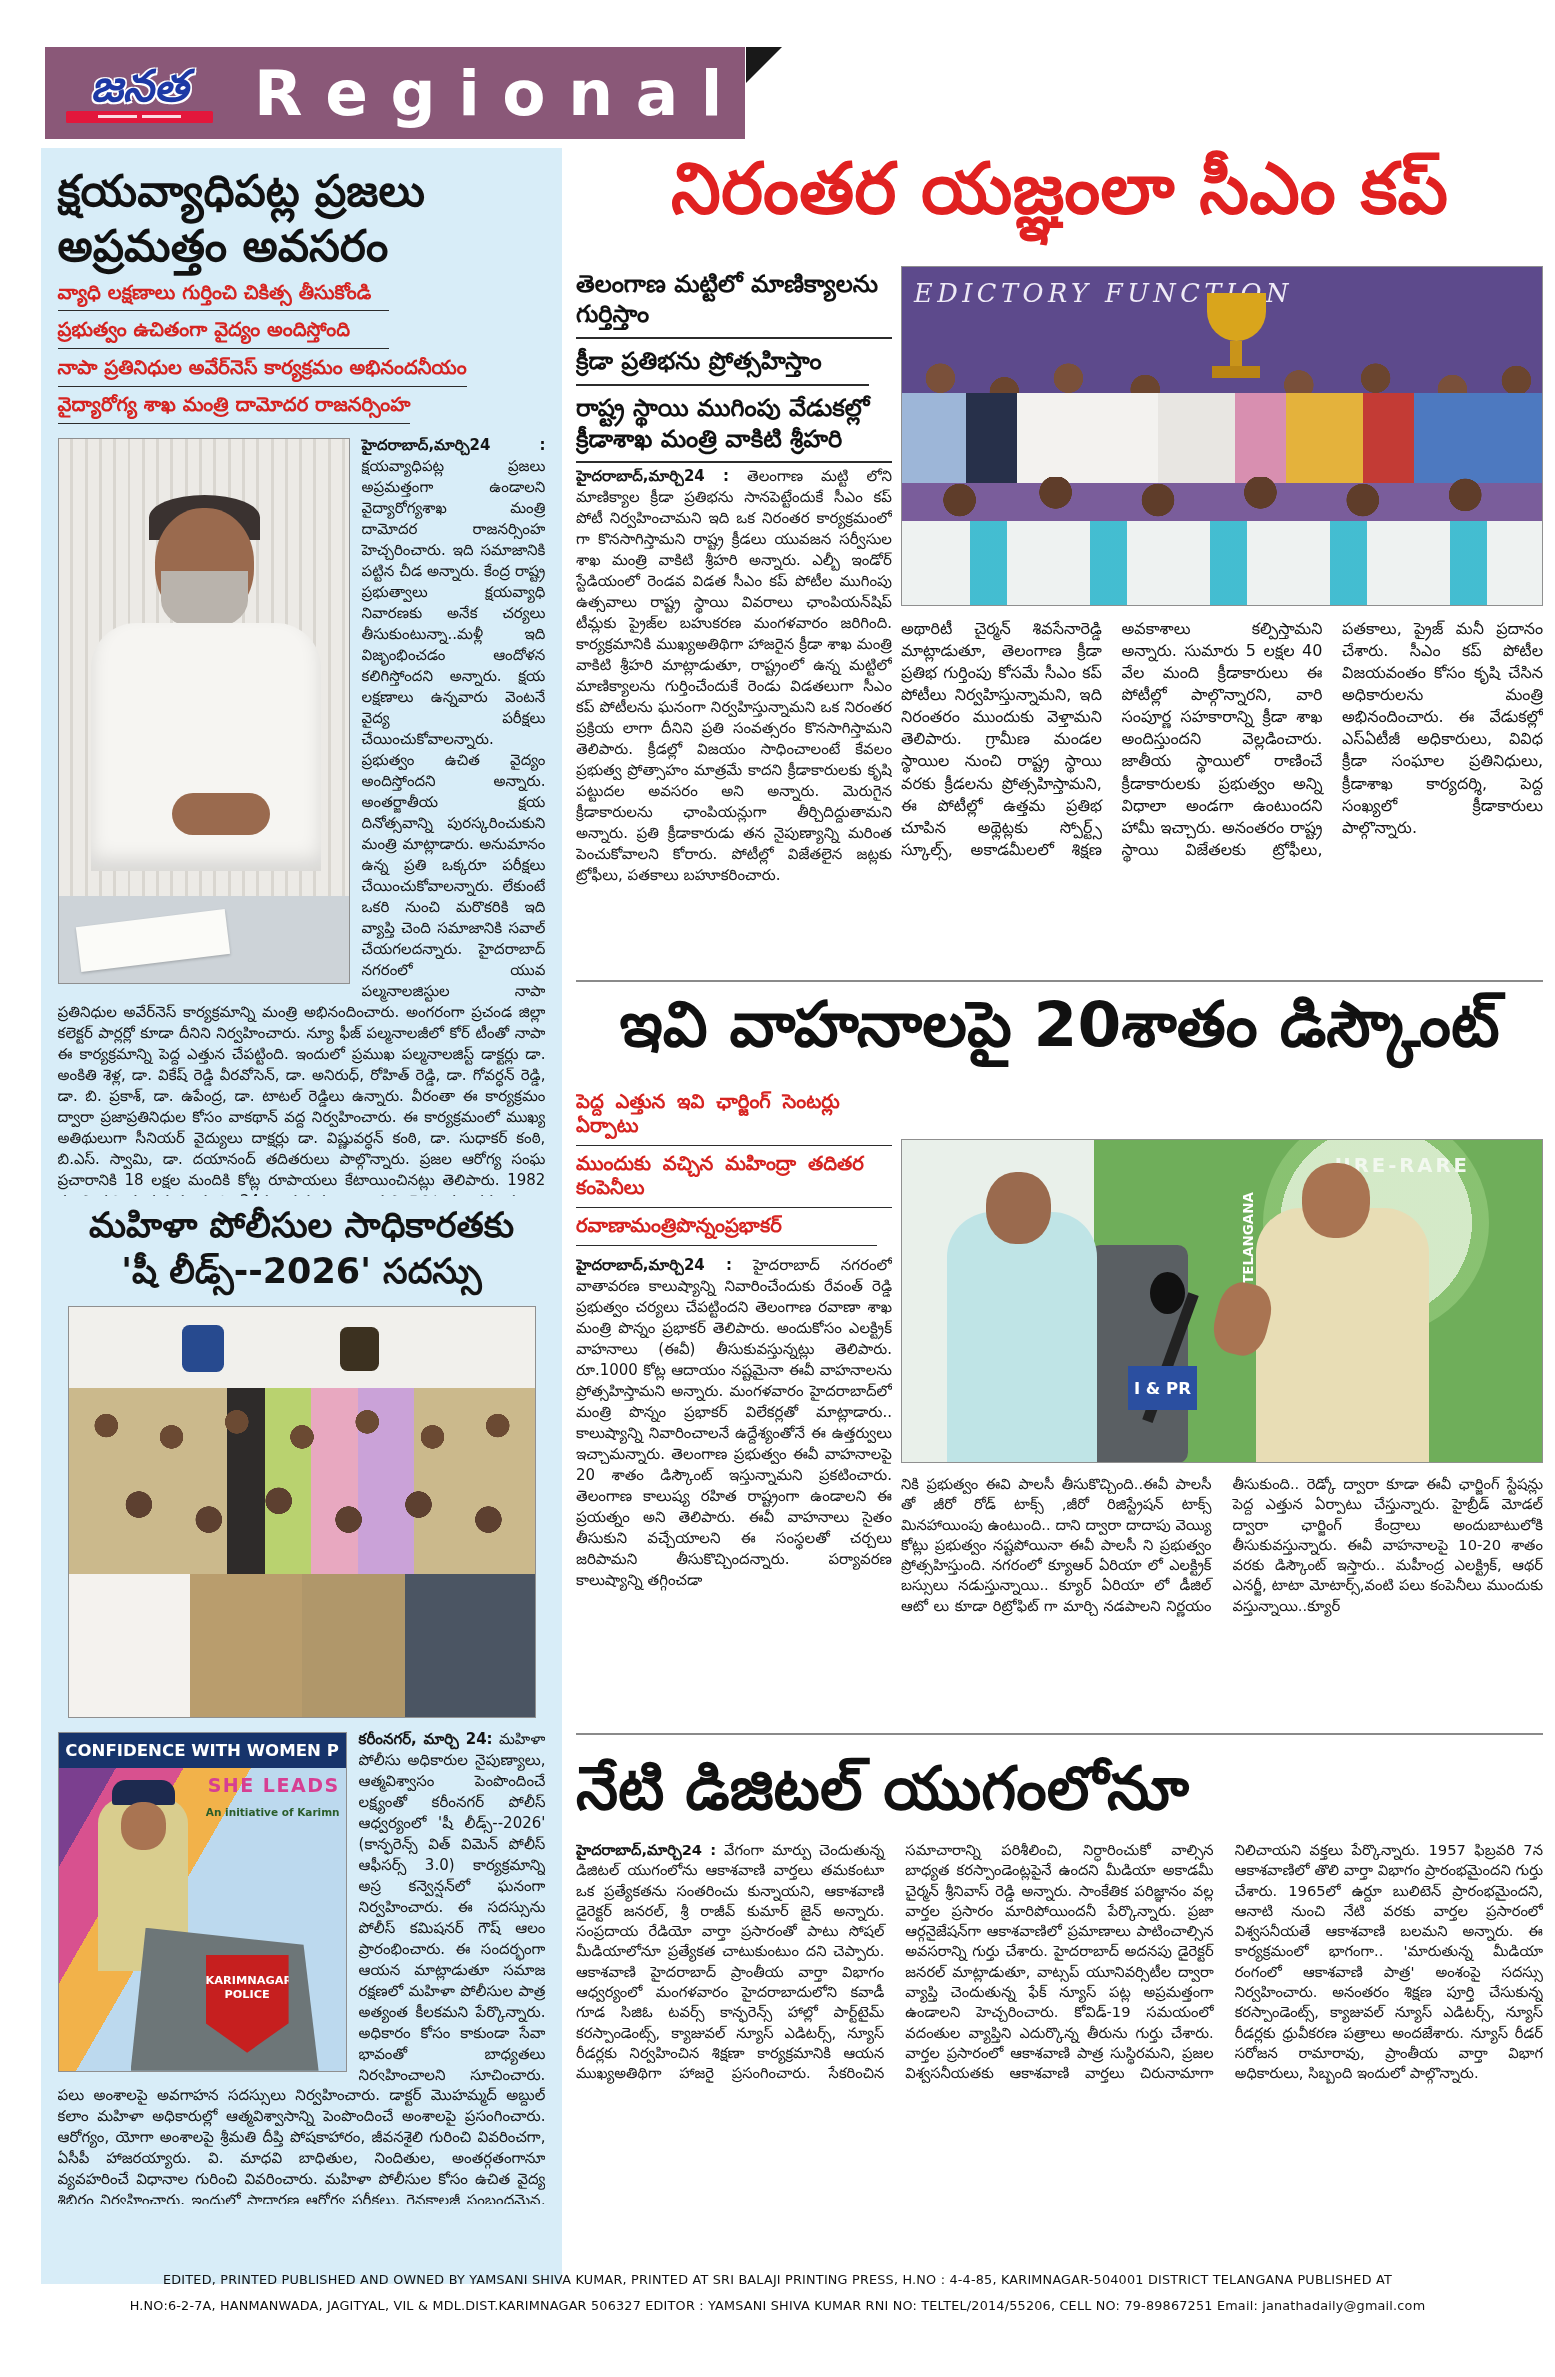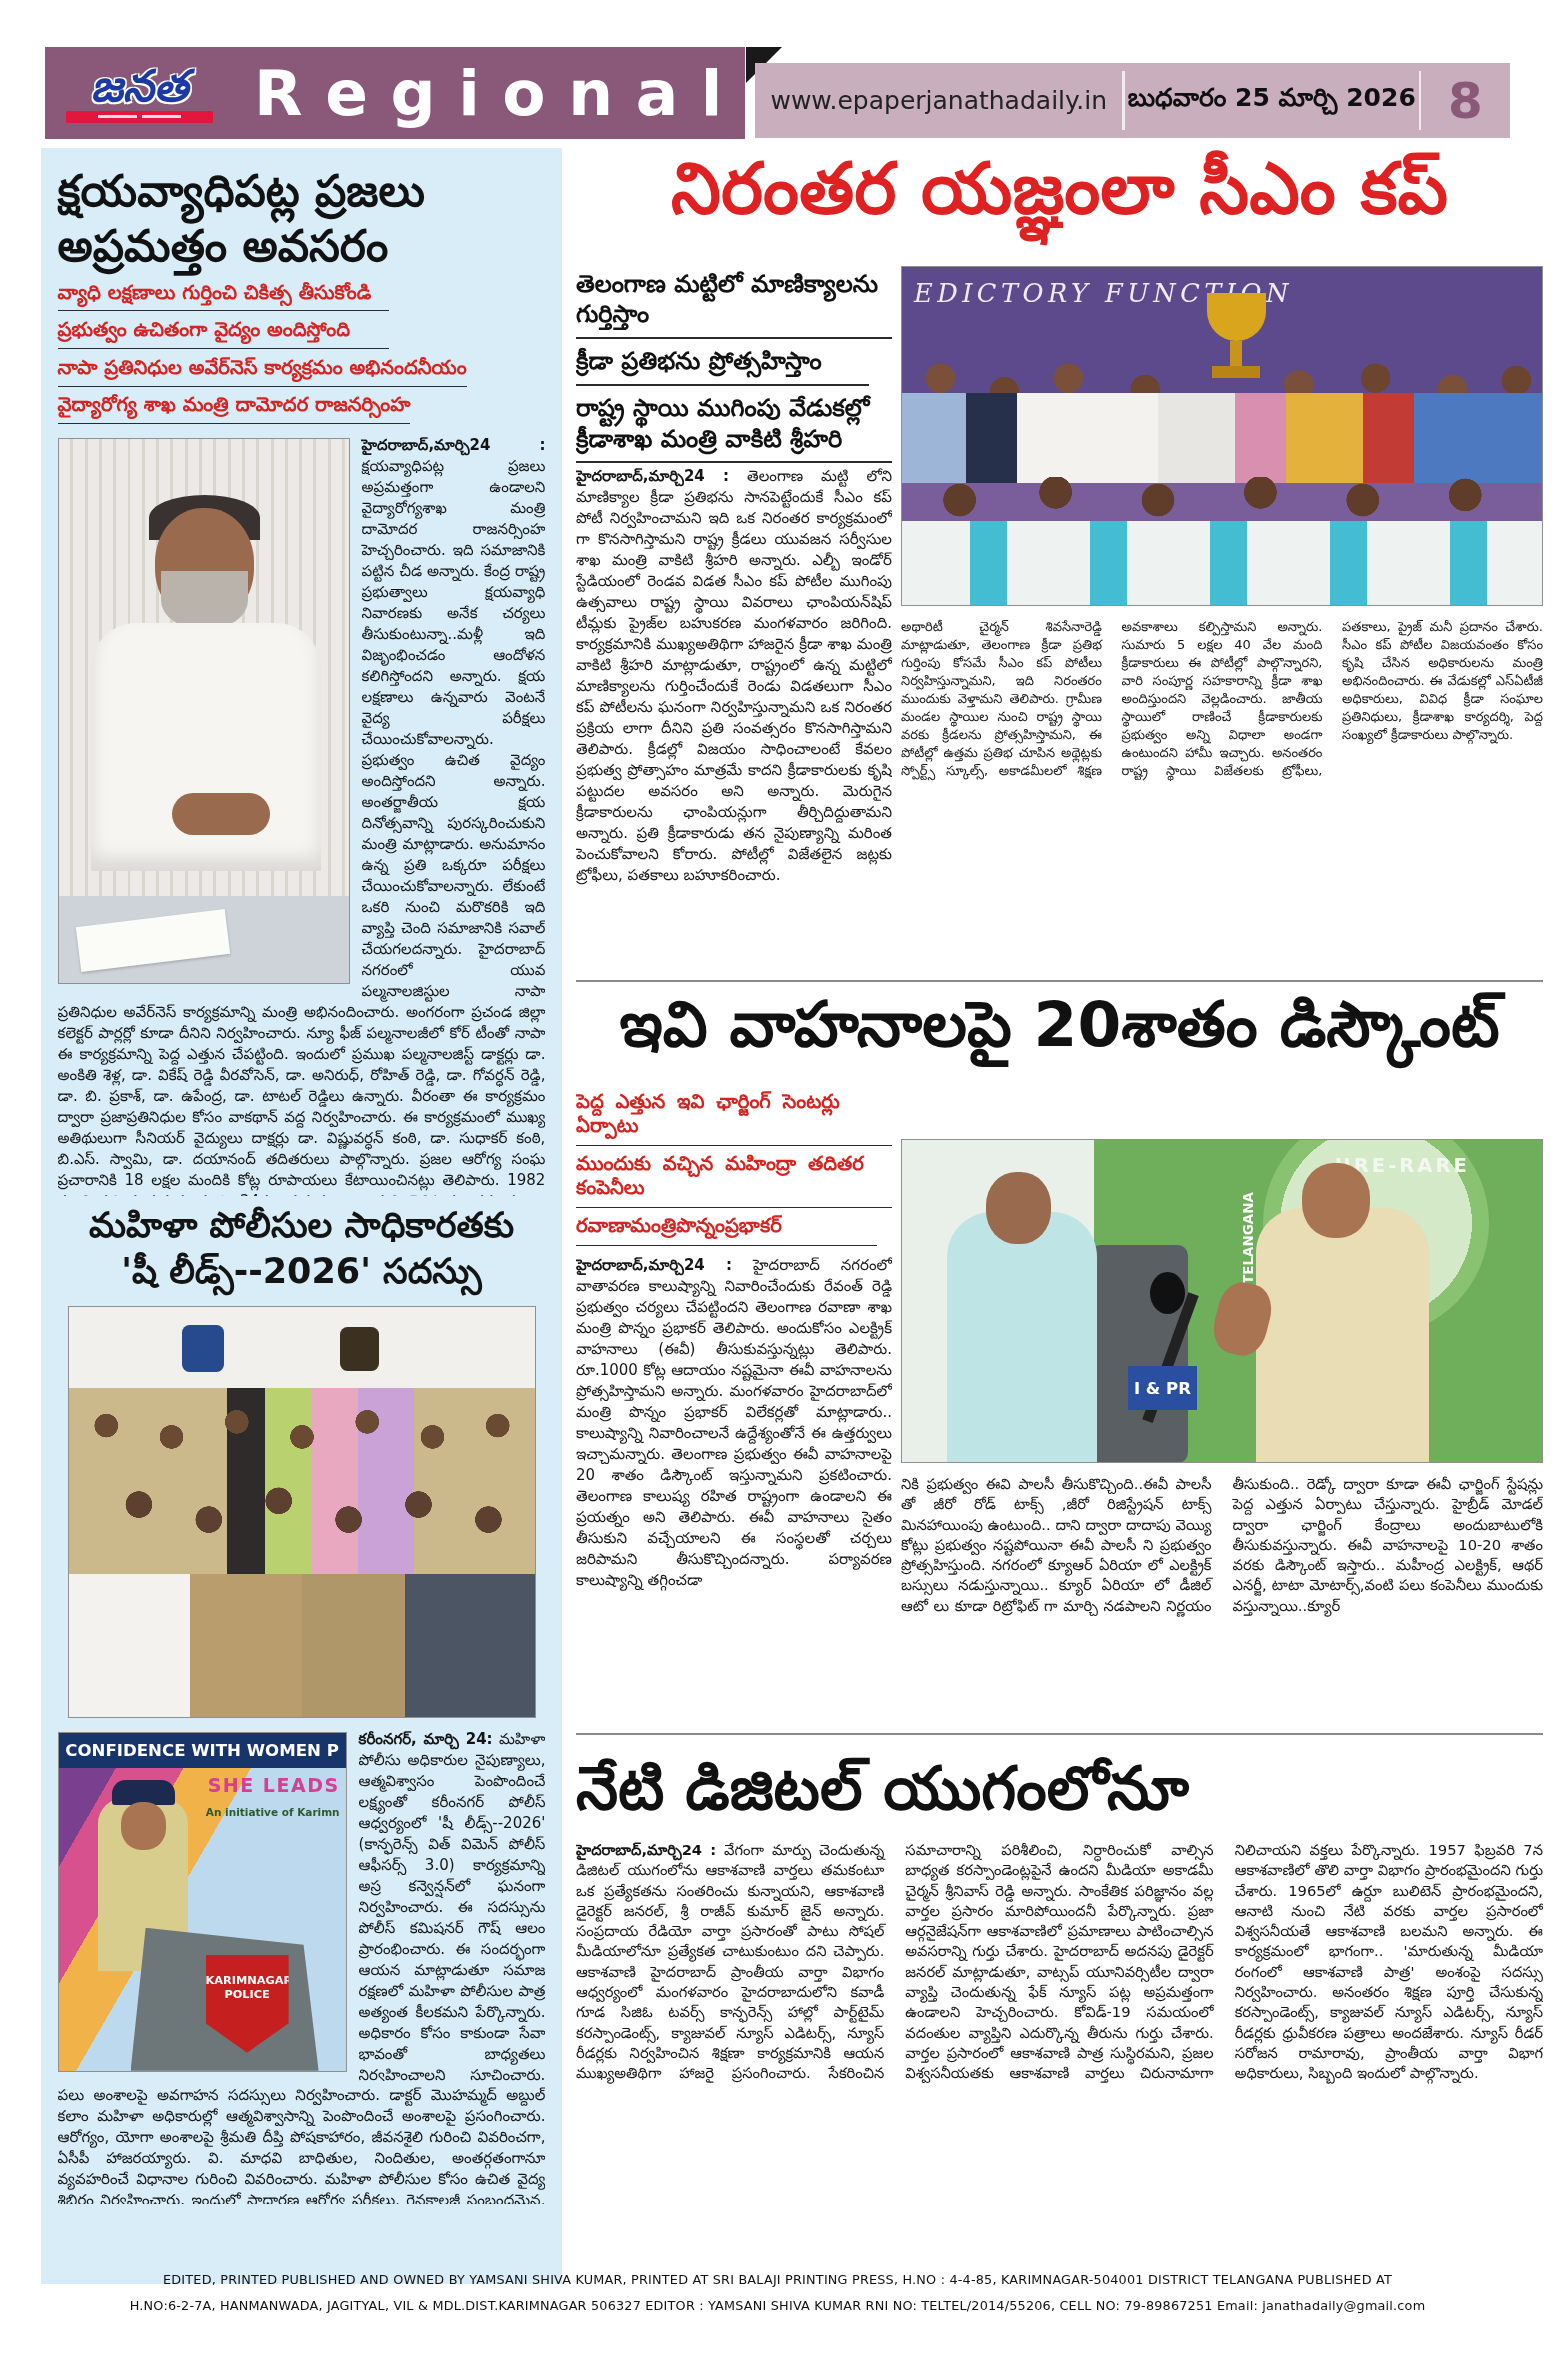--- a/index.html
+++ b/index.html
@@ -105,21 +105,21 @@
         radial-gradient(circle 16.6px at 9% 18%,#5f3d2a 97%,transparent),radial-gradient(circle 16.6px at 24% 12%,#5f3d2a 97%,transparent),
         radial-gradient(circle 16.6px at 40% 18%,#5f3d2a 97%,transparent),radial-gradient(circle 16.6px at 56% 12%,#5f3d2a 97%,transparent),
         radial-gradient(circle 16.6px at 72% 18%,#5f3d2a 97%,transparent),radial-gradient(circle 16.6px at 88% 14%,#5f3d2a 97%,transparent),
         linear-gradient(180deg,transparent 0 34%,#eef2f1 34% 100%);}
   .cm-photo .kids:after{content:"";position:absolute;left:0;bottom:0;width:100%;height:66%;
       background:repeating-linear-gradient(90deg,transparent 0 68px,#19b0c9 68px 105px,transparent 105px 120px);opacity:.8;}
   .cm-photo .trophy-cup{position:absolute;left:305px;top:25.6px;width:59px;height:48px;background:#d9a51c;border-radius:0 0 30px 30px;}
   .cm-photo .trophy-stem{position:absolute;left:328px;top:74px;width:12px;height:25.6px;background:#c9941a;}
   .cm-photo .trophy-base{position:absolute;left:310px;top:99px;width:48px;height:12px;background:#b98414;}
   .cm-cols{position:absolute;left:325px;top:468px;width:642px;height:355px;
-           column-count:3;column-gap:19.6px;font-size:13px;line-height:1.38;text-align:justify;overflow:hidden;}
+           column-count:3;column-gap:19.6px;font-size:16px;line-height:1.38;text-align:justify;overflow:hidden;}
   .hrule{position:absolute;left:576px;width:967px;height:2.3px;background:#8a8a8a;}
 
   .ev{top:989px;height:739px;}
   .ev-headline{color:#111;font-size:63px;font-weight:bold;text-align:center;line-height:1.15;white-space:nowrap;}
   .ev .colL{top:95px;height:640px;}
   .ev .subhead-red{min-width:301px;font-family:Liberation Mono, monospace;}
   .ev-photo{position:absolute;left:325px;top:150px;width:642px;height:324px;
             background:linear-gradient(90deg,#e9f0ea 0 30%,#6fae5a 30% 100%);}
   .ev-photo .circle{position:absolute;right:53px;top:-30px;width:226px;height:226px;border-radius:50%;
                     background:radial-gradient(#dff0d4 0 60%,#8cc474 60% 100%);opacity:.9;}
@@ -158,27 +158,20 @@
     <div class="logo">
       <div class="logo-main">జనత</div>
       <div class="logo-ribbon">
           <i></i>
           <i></i>
         </div>
     </div>
     <div class="regional">Regional</div>
   </div>
   <div class="fold"></div>
-  <div class="mast-light">
-    <div class="site">www.epaperjanathadaily.in</div>
-    <div class="vsep"></div>
-    <div class="date">బుధవారం 25 మార్చి 2026</div>
-    <div class="vsep"></div>
-    <div class="pagenum">8</div>
-  </div>
 
   <div class="leftbox">
     <div class="tb-headline">క్షయవ్యాధిపట్ల ప్రజలు అప్రమత్తం అవసరం</div>
     <div>
       <div class="subhead-red">వ్యాధి లక్షణాలు గుర్తించి చికిత్స తీసుకోండి</div>
       <div class="subhead-red">ప్రభుత్వం ఉచితంగా వైద్యం అందిస్తోంది</div>
       <div class="subhead-red">నాపా ప్రతినిధుల అవేర్‌నెస్ కార్యక్రమం అభినందనీయం</div>
       <div class="subhead-red">వైద్యారోగ్య శాఖ మంత్రి దామోదర రాజనర్సింహ</div>
     </div>
     <div class="tb-body">

